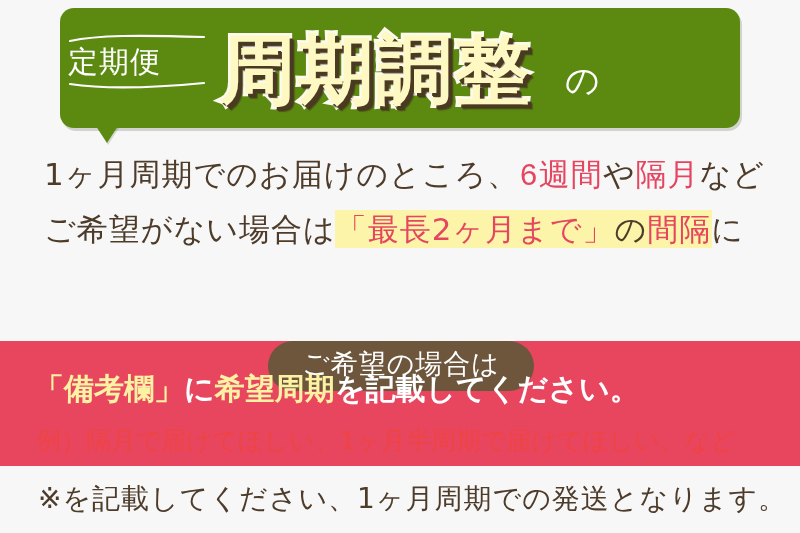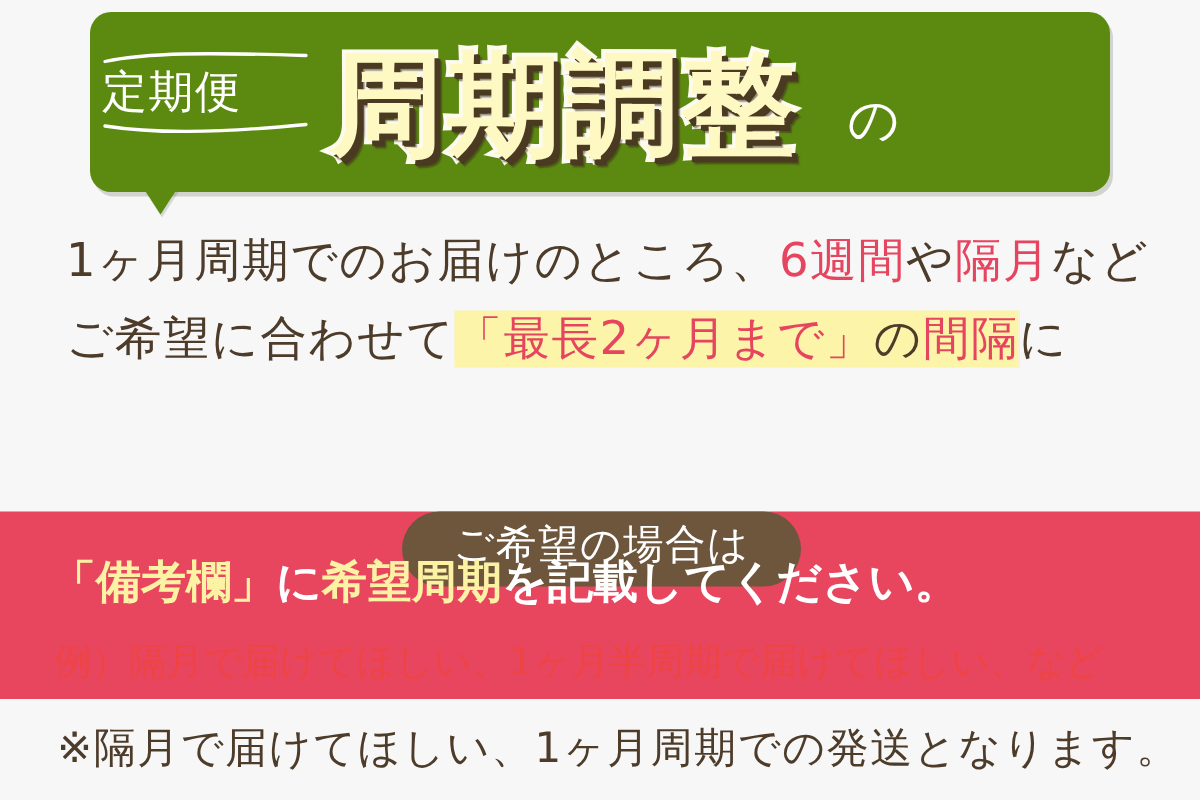--- a/index.html
+++ b/index.html
@@ -128,21 +128,21 @@
   }
   .copy-line {
     font-family: "DejaVu Sans", sans-serif;
     font-size: 31px;
     line-height: 52px;
     color: #4e3c2a;
     padding-left: 44px;
     white-space: nowrap;
     letter-spacing: 1px;
   }
-  .pink-accent { color: #e6455f; }
+  .pink-accent { color: #e6455f; font-family: Liberation Mono, monospace; }
   .hl-yellow {
     background: #fcf4a8;
     color: #e6455f;
     box-shadow: 0 0 0 1px #fcf4a8;
   }
   .hl-yellow .dark-in { color: #4e3c2a; }
 
   
   .pink-band {
     position: absolute;
@@ -238,28 +238,28 @@
 
 
     </div>
   </div>
   <div class="header-tail"></div>
 
   <div class="body-copy">
 
     <div class="copy-line"><span>1ヶ月周期でのお届けのところ、</span><span class="pink-accent">6週間</span><span>や</span><span class="pink-accent">隔月</span><span>など</span></div>
 
-    <div class="copy-line"><span>ご希望に合わせて</span><span class="hl-yellow"><span>「最長2ヶ月まで」</span><span class="dark-in">の</span><span>間隔</span></span><span>に</span></div>
+    <div class="copy-line"><span>ご希望がない場合は</span><span class="hl-yellow"><span>「最長2ヶ月まで」</span><span class="dark-in">の</span><span>間隔</span></span><span>に</span></div>
 
 
   </div>
 </div>
 
 <div class="pink-band"></div>
 
 <div class="badge-pill">ご希望の場合は</div>
 
 <div class="pink-headline"><span class="yel">「備考欄」</span><span>に</span><span class="yel">希望周期</span><span>を記載してください。</span></div>
 
 <div class="pink-example">例）隔月で届けてほしい、1ヶ月半周期で届けてほしい、など</div>
 
 <div class="footer-area"></div>
-<div class="footer-note">※隔月で届けてほしい、1ヶ月周期での発送となります。</div>
+<div class="footer-note">※を記載してください、1ヶ月周期での発送となります。</div>
 
 </body></html>

